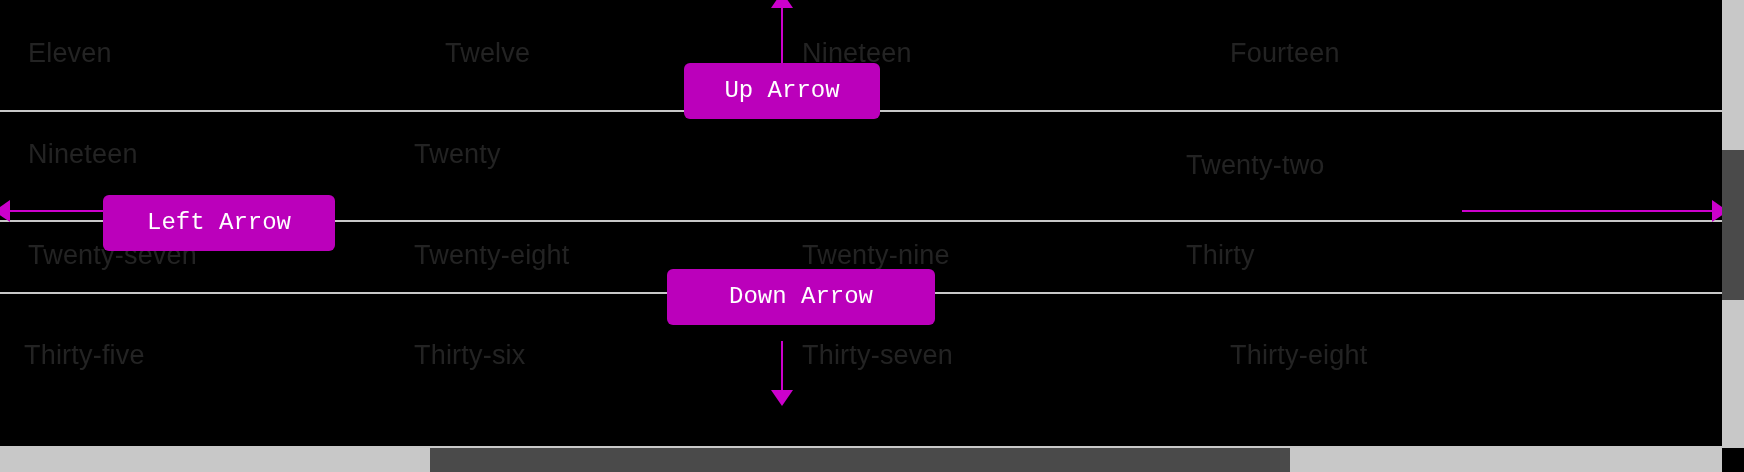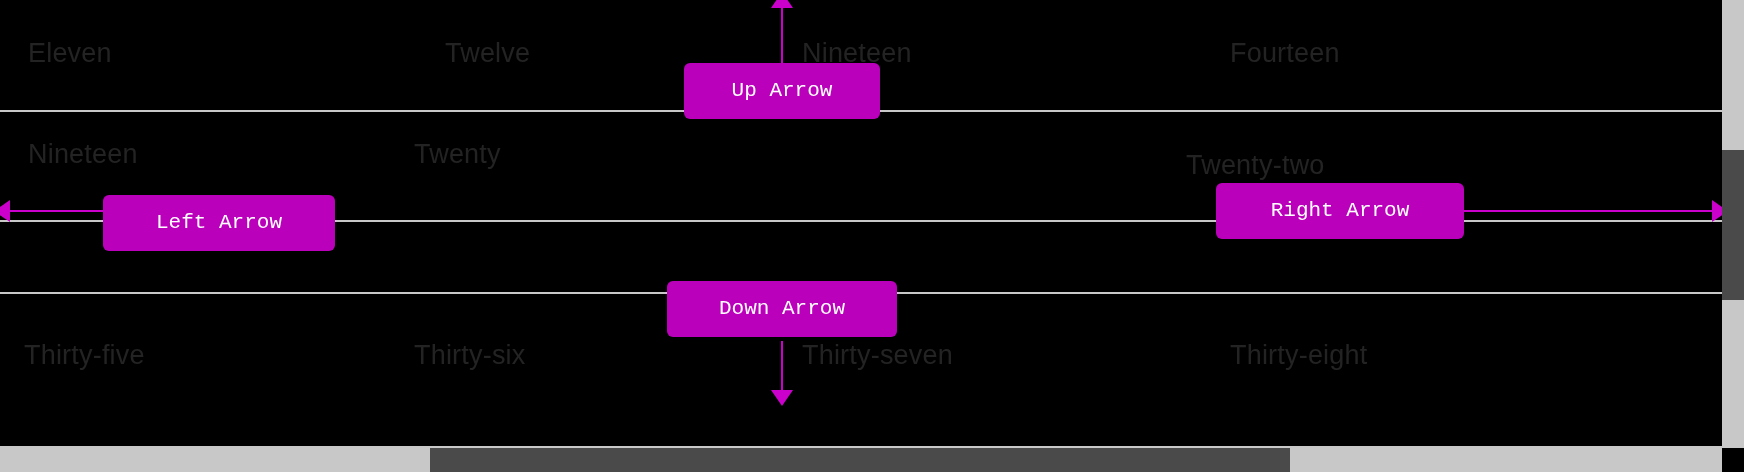--- a/index.html
+++ b/index.html
@@ -92,21 +92,21 @@
     border-right: 11px solid transparent;
     border-top: 16px solid #cc00cc;
   }
 
   
   .badge {
     position: absolute;
     background: #bb00bb;
     color: #ffffff;
     font-family: "Liberation Mono", monospace;
-    font-size: 21px;
+    font-size: 24px;
     line-height: 56px;
     height: 56px;
     border-radius: 6px;
     padding: 0 22px;
     white-space: nowrap;
     box-sizing: border-box;
     text-align: center;
   }
 
   
@@ -164,20 +164,26 @@
     <div class="row-rule" style="top:110px;"></div>
 
     <div class="grid-row" style="top:110px;">
       <div class="cell" style="left:28px;  top:29px;">Nineteen</div>
       <div class="cell" style="left:414px; top:29px;">Twenty</div>
       <div class="cell" style="left:1186px;top:40px;">Twenty-two</div>
     </div>
 
     <div class="row-rule" style="top:220px;"></div>
 
+    <div class="grid-row" style="top:220px;">
+      <div class="cell" style="left:28px;  top:20px;">Twenty-seven</div>
+      <div class="cell" style="left:414px; top:20px;">Twenty-eight</div>
+      <div class="cell" style="left:802px; top:20px;">Twenty-nine</div>
+      <div class="cell" style="left:1186px;top:20px;">Thirty</div>
+    </div>
 
     <div class="row-rule" style="top:292px;"></div>
 
     <div class="grid-row" style="top:292px;">
       <div class="cell" style="left:24px;  top:48px;">Thirty-five</div>
       <div class="cell" style="left:802px; top:48px;">Thirty-seven</div>
       <div class="cell" style="left:414px; top:48px;">Thirty-six</div>
       <div class="cell" style="left:1230px;top:48px;">Thirty-eight</div>
     </div>
 
@@ -192,23 +198,22 @@
     <div class="arrow-line-h" style="left:8px; top:210px; width:98px;"></div>
     <div class="arrow-head head-left" style="left:-6px; top:200px;"></div>
 
     <div class="arrow-line-h" style="left:1462px; top:210px; width:252px;"></div>
     <div class="arrow-head head-right" style="left:1712px; top:200px;"></div>
 
     <div class="badge" style="left:684px;  top:63px;  width:196px;">Up Arrow</div>
 
     <div class="badge" style="left:103px;  top:195px; width:232px;">Left Arrow</div>
 
-    <div class="badge" style="left:1216px; top:183px; width:248px;">Right Arrow</div>
-
-    <div class="badge" style="left:667px;  top:281px; width:230px;">Down Arrow</div>
+
+    <div class="badge" style="left:667px;  top:269px; width:268px;">Down Arrow</div>
 
   </div>
 
   <div id="vscroll">
     <div id="vthumb" style="top:150px; height:150px;"></div>
   </div>
 
   <div id="hscroll">
     <div id="hthumb" style="left:430px; width:860px;"></div>
   </div>

